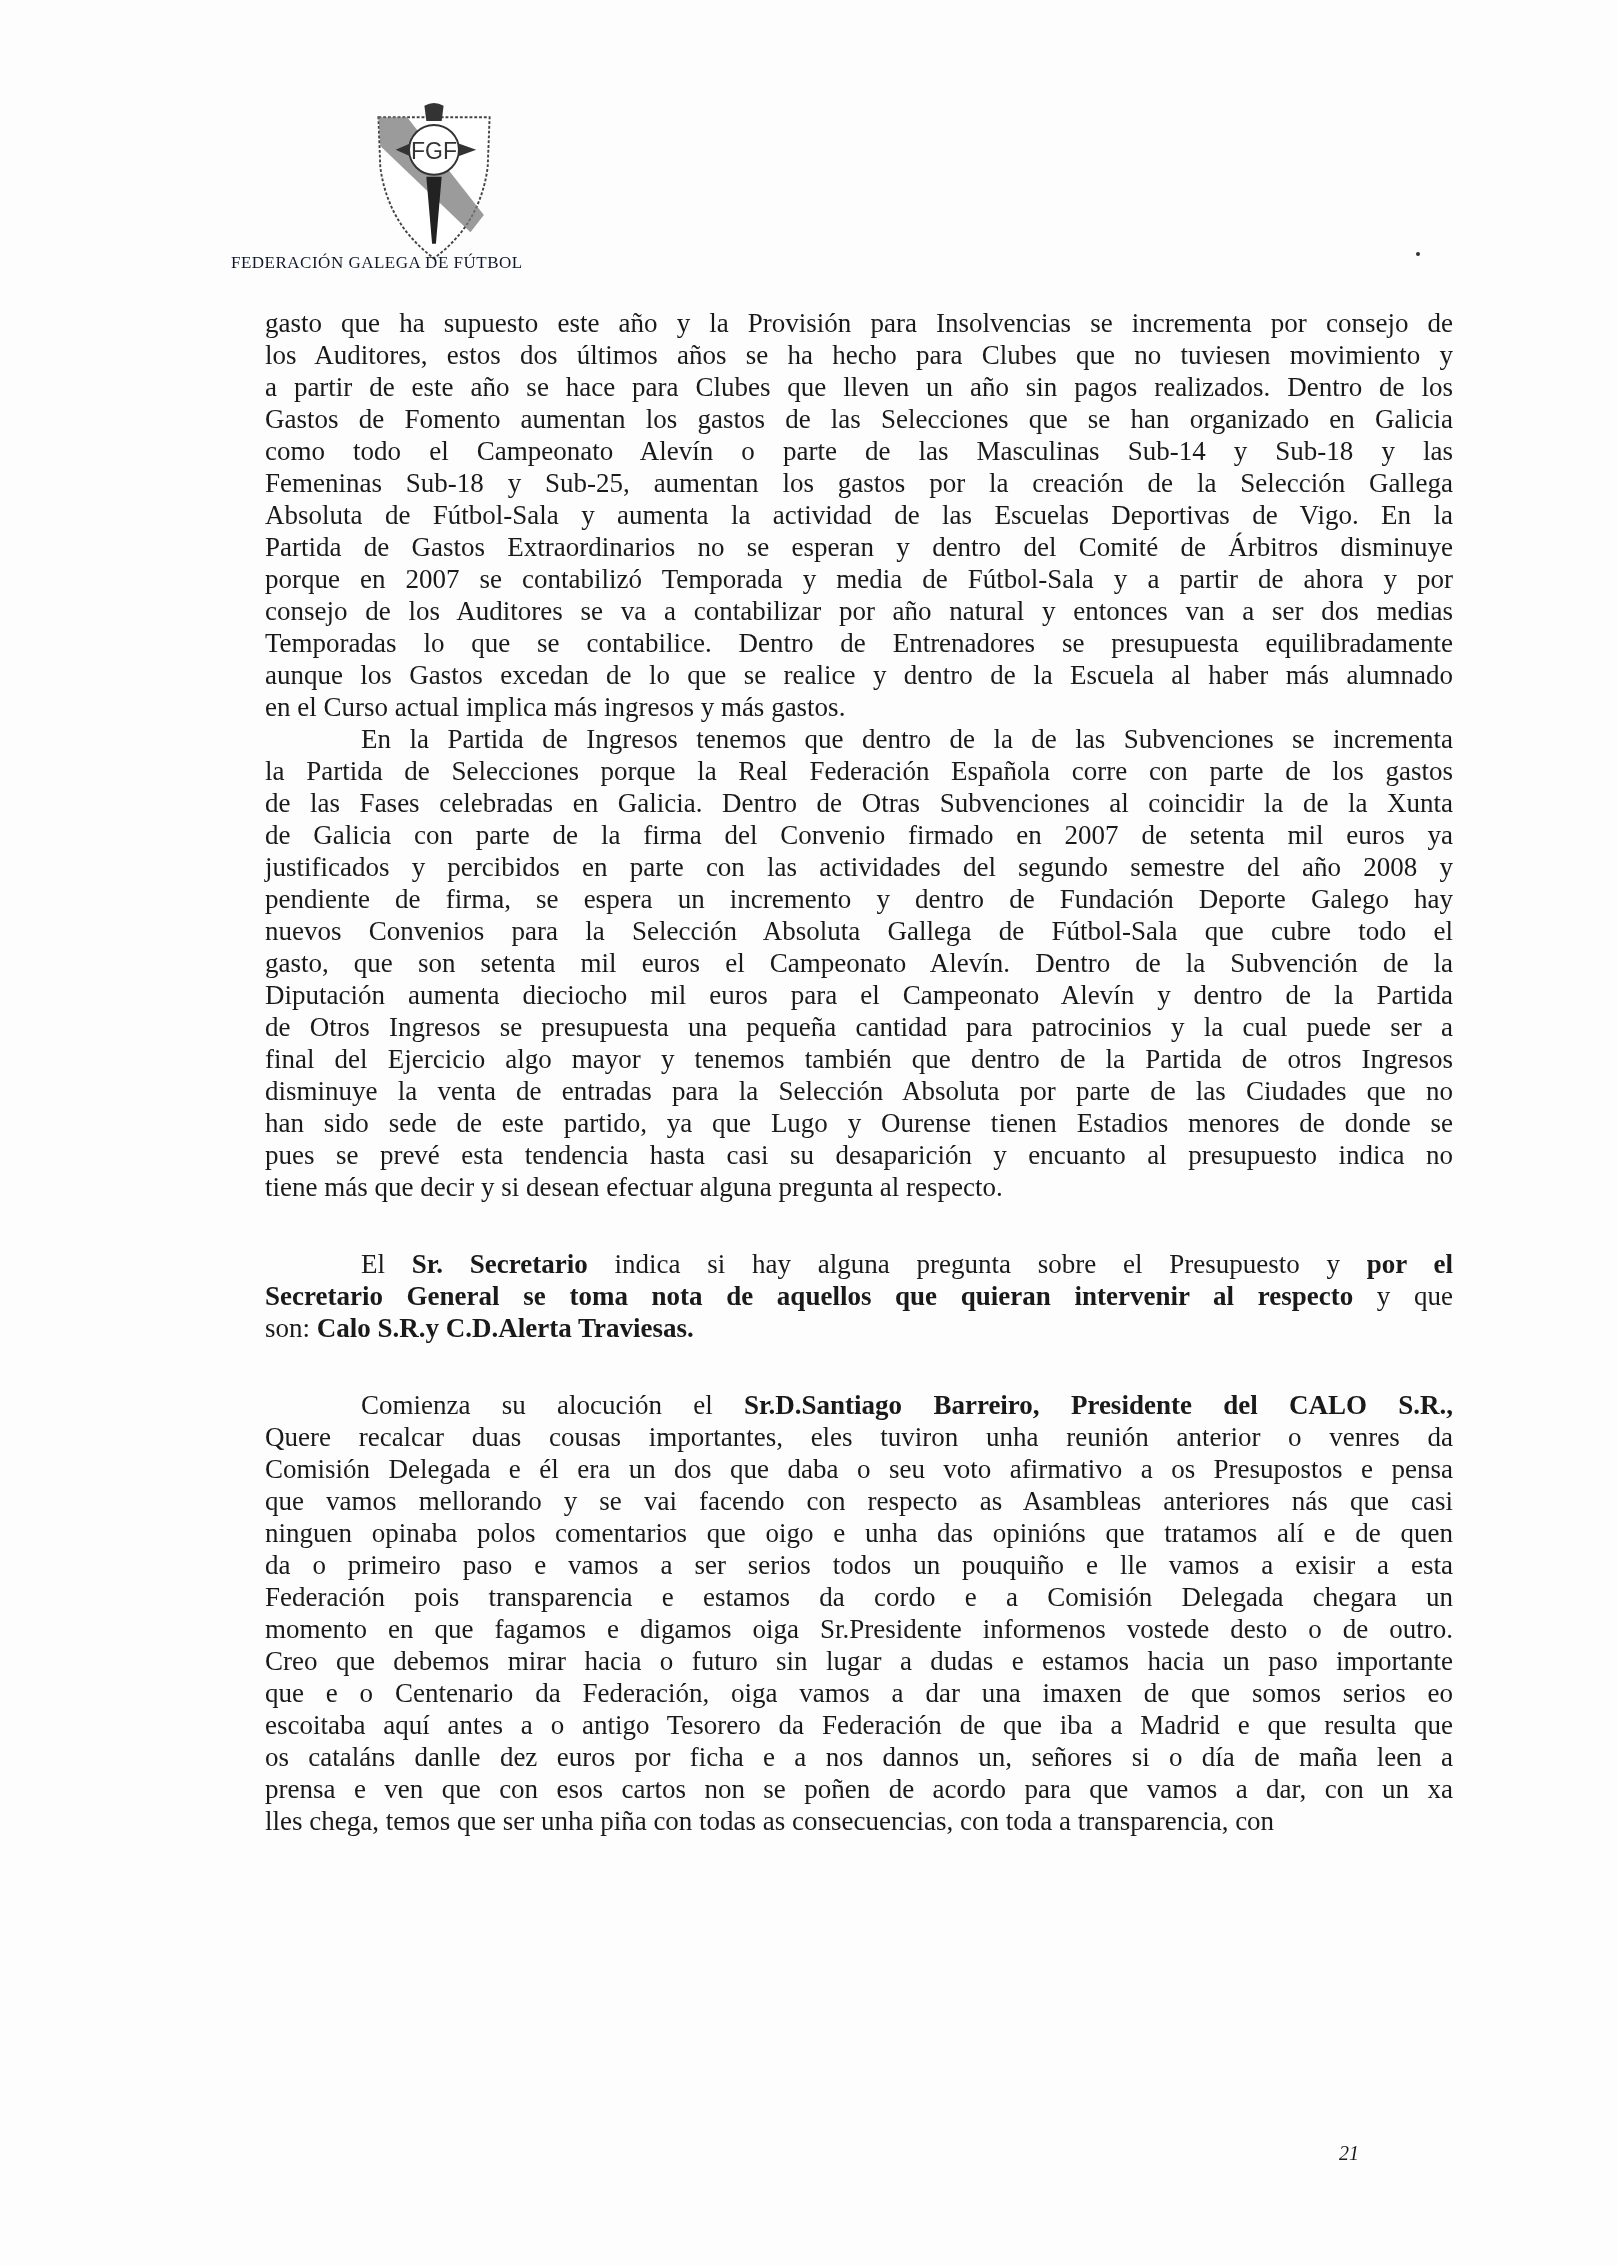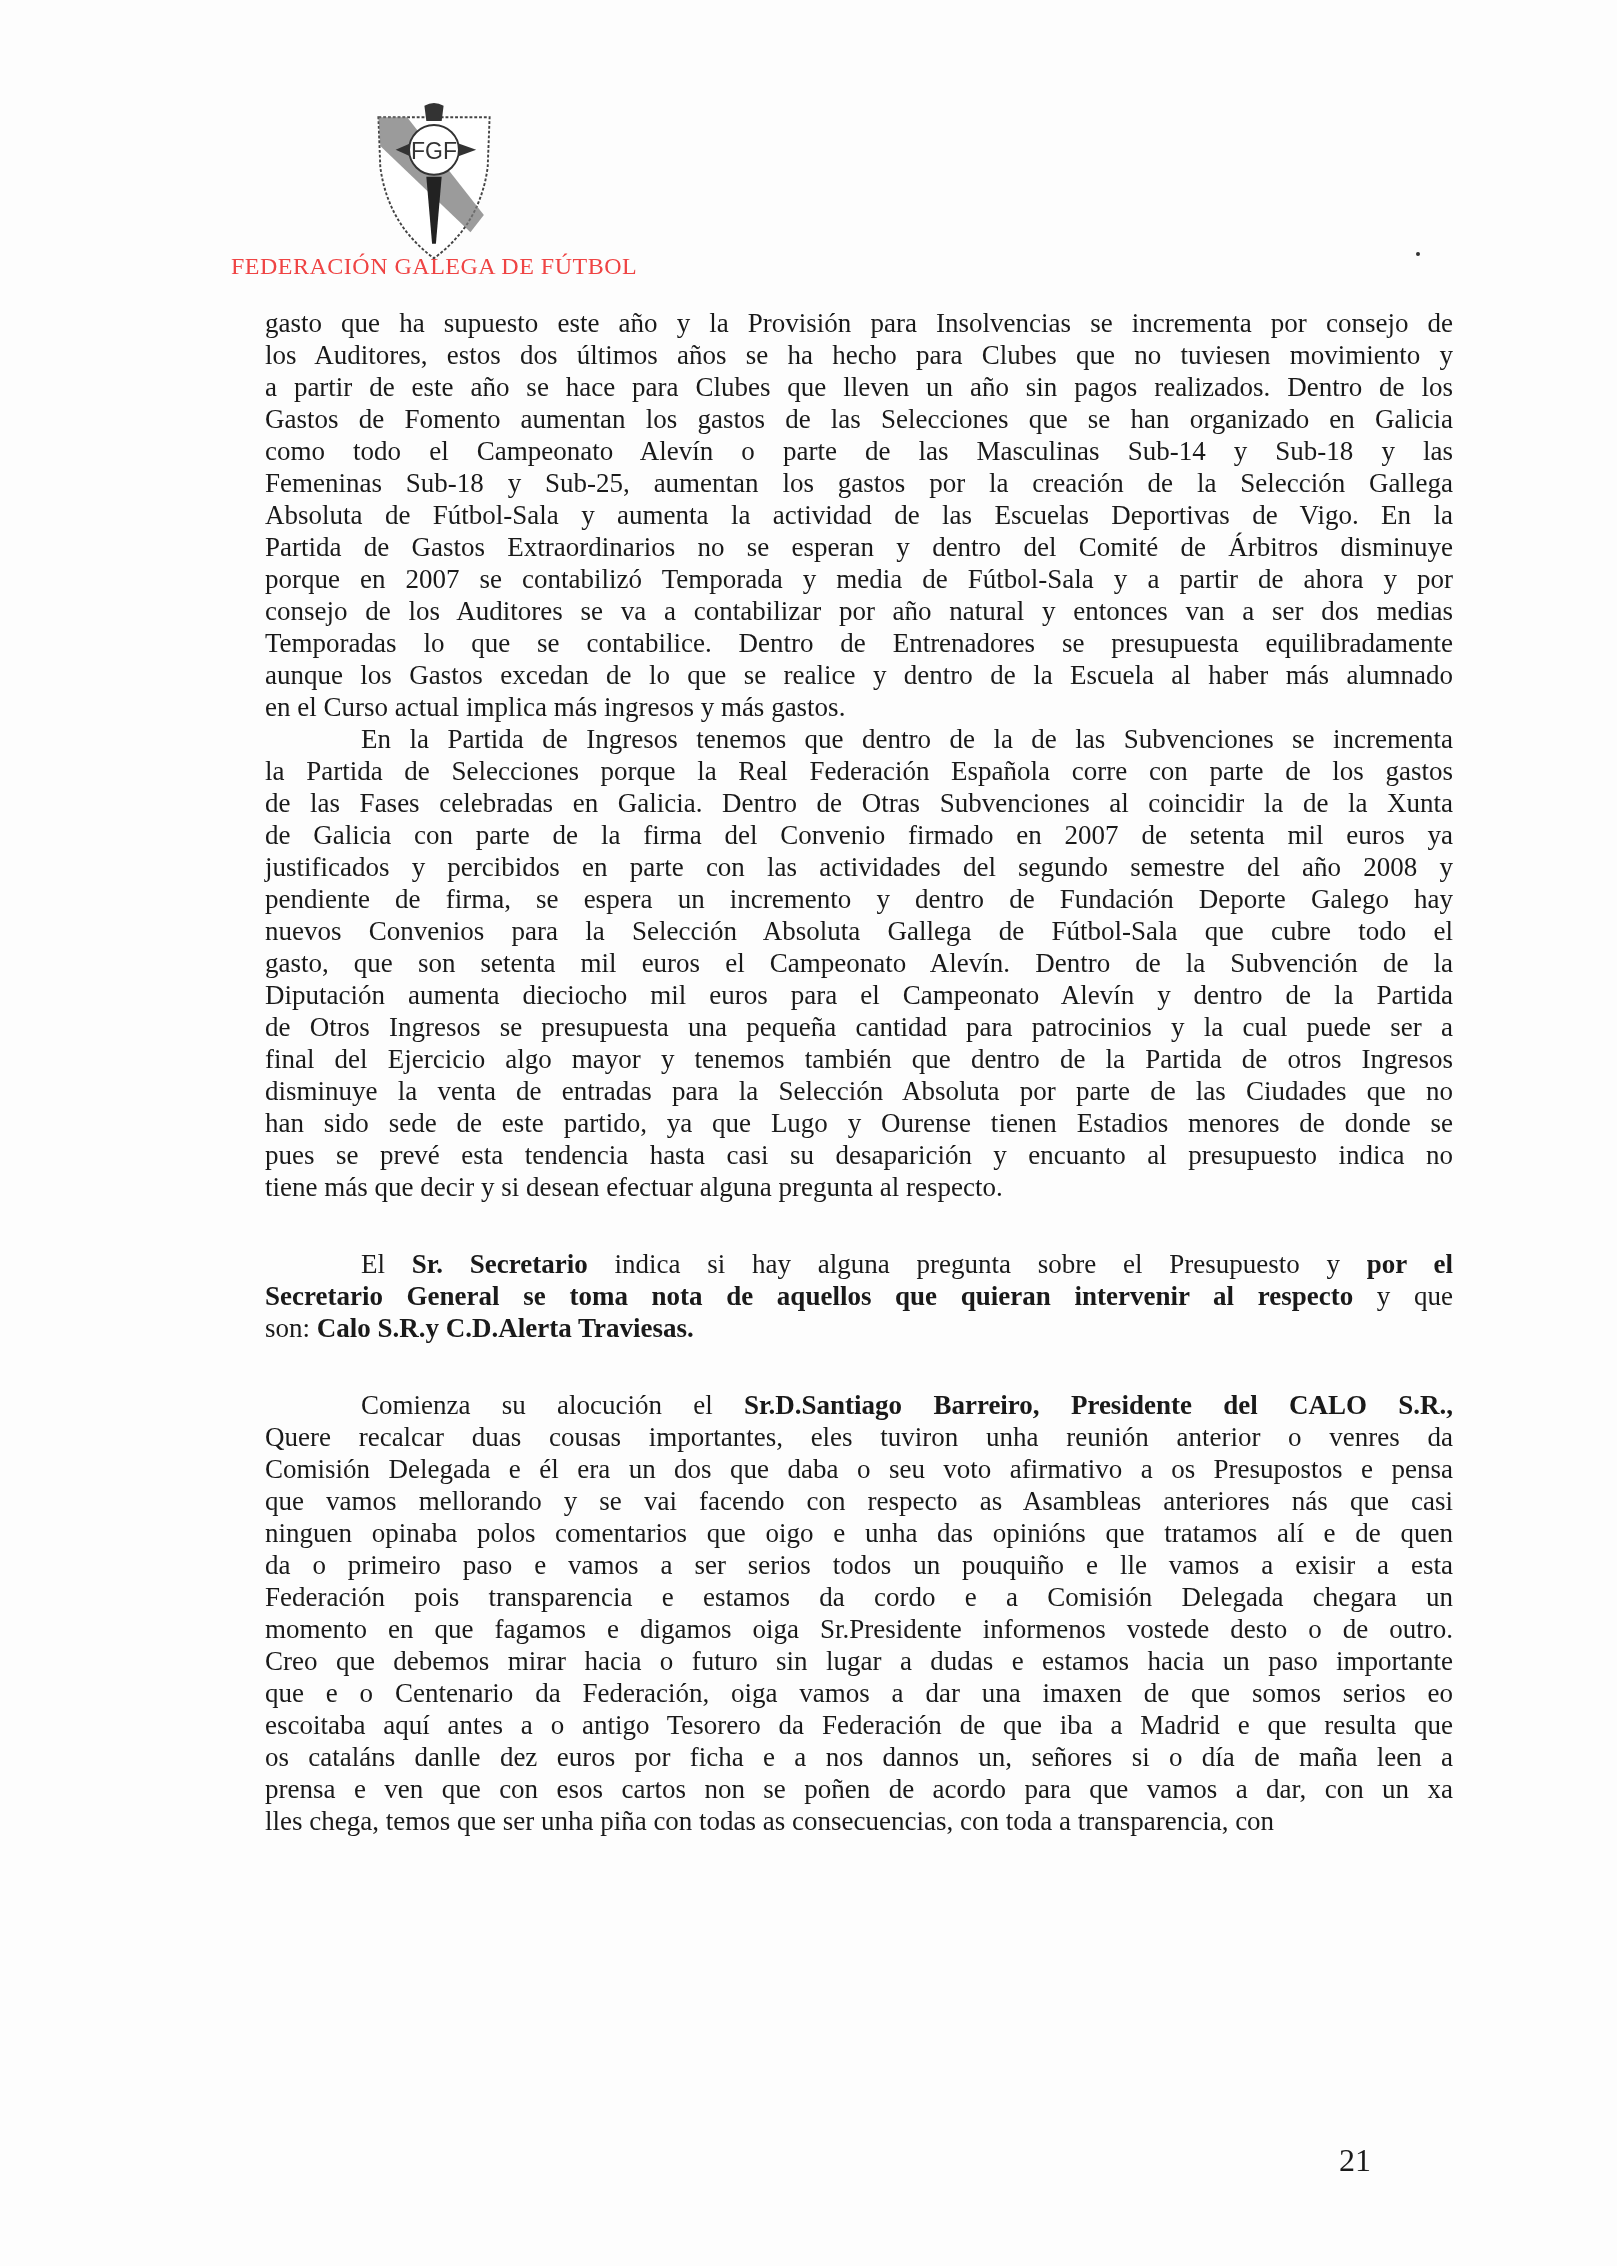--- a/index.html
+++ b/index.html
@@ -1,28 +1,28 @@
 <!DOCTYPE html>
 <html><head>
 <meta charset="utf-8">
 <style>
   html, body { margin: 0; padding: 0; background: #fdfdfd; }
   body { width: 1618px; height: 2266px; position: relative; overflow: hidden;
          font-family: "Liberation Serif", "DejaVu Serif", serif; color: #1a1a1a; }
   .logo { position: absolute; left: 357px; top: 100px; width: 154px; height: 163px; }
-  .org-name { position: absolute; left: 231px; top: 253px; font-size: 24px; letter-spacing: 0.5px;
-              color: #ef4444; font-family: "Liberation Serif", serif; }
+  .org-name { position: absolute; left: 231px; top: 253px; font-size: 17px; letter-spacing: 0.5px;
+              color: #0f172a; font-family: "Liberation Serif", serif; }
   .bullet-dot { position: absolute; left: 1416px; top: 252px; width: 3.8px; height: 3.8px; background:#333; border-radius:50%; }
   .body-text { position: absolute; left: 233px; top: 307px; width: 1220px; font-size: 27px; line-height: 32px; }
   .line { display: block; text-align: justify; text-align-last: justify; white-space: nowrap; height: 32px; margin-left: 32px; }
   .line.last { text-align-last: left; }
   .line.indent { padding-left: 96px; }
   .gap { height: 45px; }
   b { font-weight: bold; }
-  .page-number { position: absolute; left: 1339px; top: 2142px; font-size: 32px; }
+  .page-number { position: absolute; left: 1339px; top: 2142px; font-size: 20px; font-style: italic; }
 </style>
 </head>
 <body>
 
 <div class="logo">
   <svg width="154" height="163" viewBox="0 0 160 170">
     <path d="M22 18 L138 18 L136 70 Q128 130 80 165 Q32 130 24 70 Z" fill="#fff" stroke="#444" stroke-width="2" stroke-dasharray="3 2"></path>
     <path d="M22 18 L52 18 L132 120 L118 138 L24 48 Z" fill="#7a7a7a" opacity="0.75"></path>
     <path d="M70 6 Q80 0 90 6 L88 22 L72 22 Z" fill="#333"></path>
     <path d="M72 80 L88 80 L82 150 L78 150 Z" fill="#222"></path>

